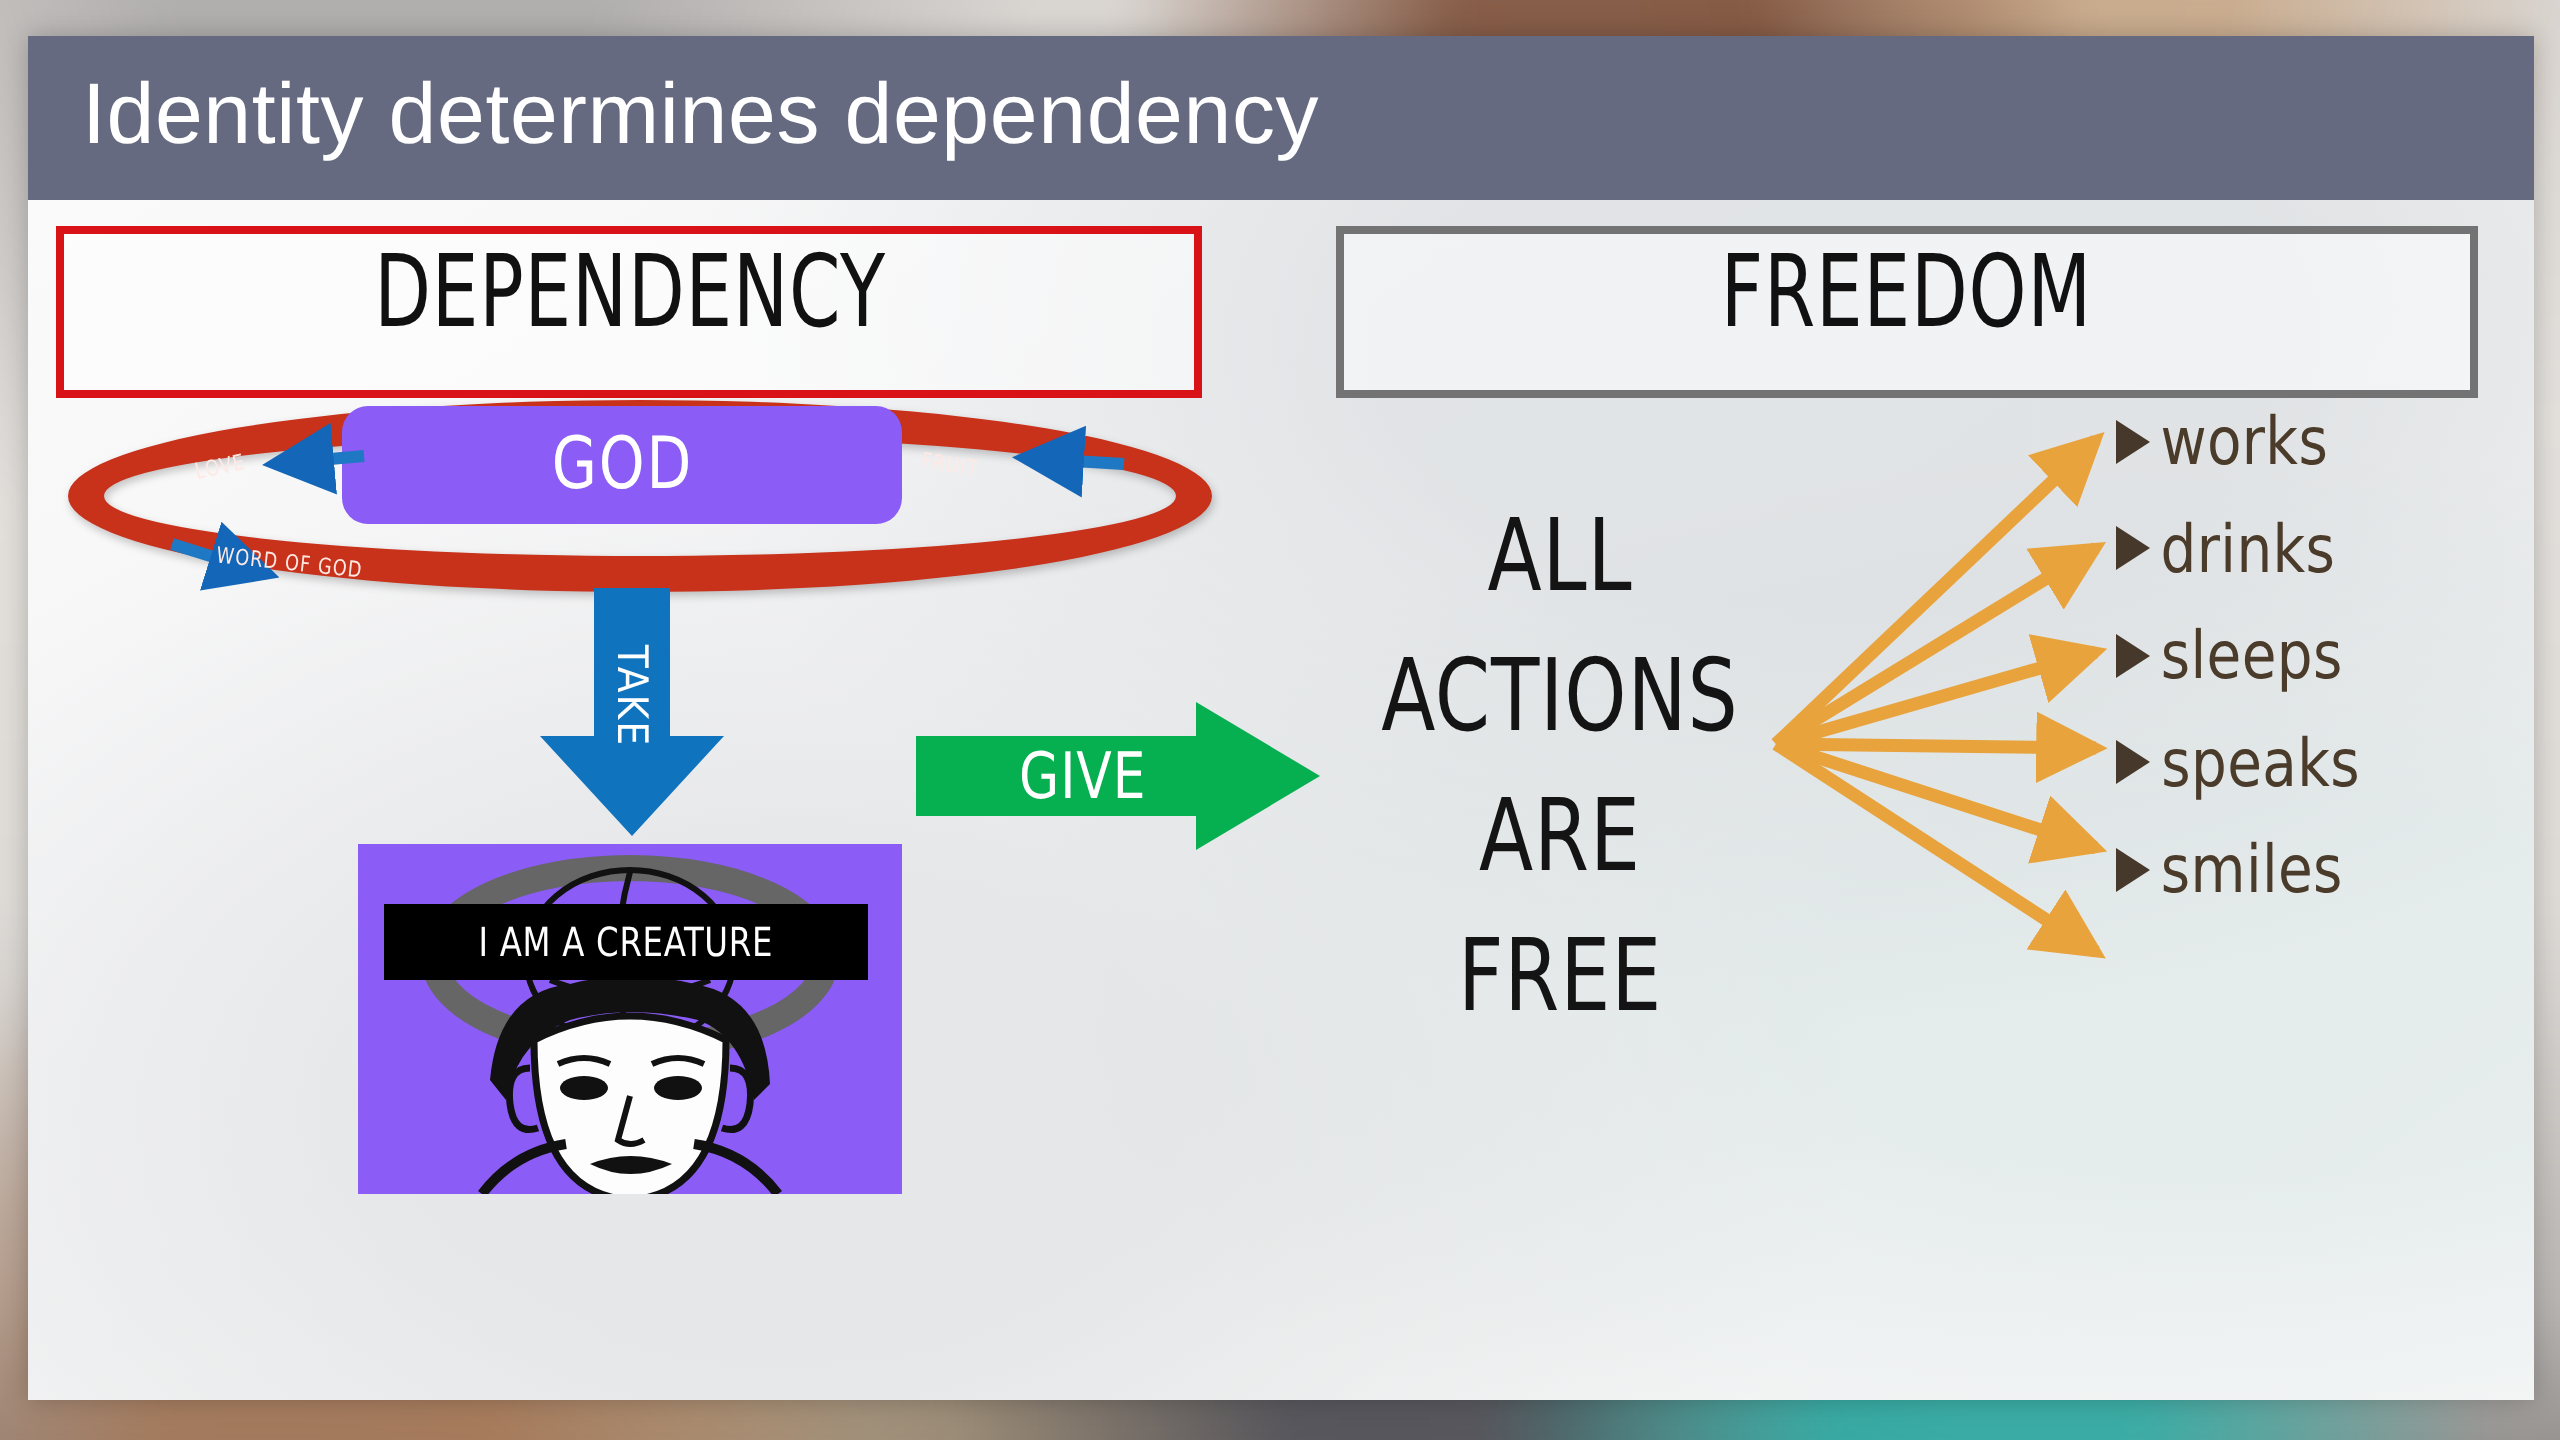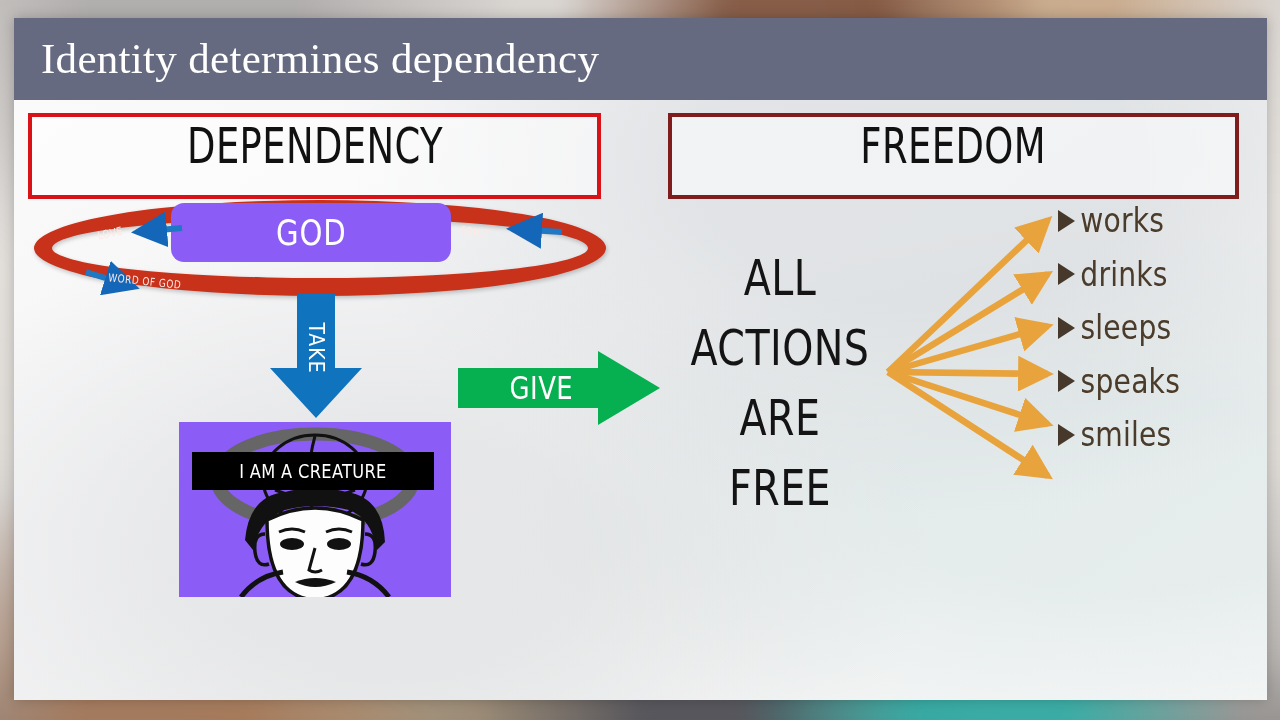--- a/index.html
+++ b/index.html
@@ -38,36 +38,36 @@
       radial-gradient(ellipse at 88% 70%, rgba(206,222,222,.4) 0 14%, rgba(206,222,222,0) 40%);
     pointer-events:none;
   }
   
   .titlebar{
     position:absolute;left:14px;top:18px;width:1253px;height:82px;
     background:#666a80;
   }
   .titlebar h1{
     margin:0;position:absolute;left:27px;top:50%;transform:translateY(-52%);
-    font-family:Liberation Serif, serif;
+    font-family:Liberation Sans, sans-serif;
     font-weight:400;font-size:43px;color:#ffffff;letter-spacing:.3px;
     white-space:nowrap;
   }
   
   .hdrbox{
     position:absolute;display:flex;justify-content:center;
     background:rgba(255,255,255,.55);
   }
   .hdrbox span{
     font-family:"DejaVu Sans Condensed","Liberation Sans",sans-serif;
     font-weight:400;font-size:50px;color:#111;letter-spacing:.5px;
     transform:scaleX(.82);
   }
   #dep-box{left:28px;top:113px;width:565px;height:78px;border:4px solid #d81217;}
-  #free-box{left:668px;top:113px;width:563px;height:78px;border:4px solid #7f1d1d;}
+  #free-box{left:668px;top:113px;width:563px;height:78px;border:4px solid #737373;}
 
   
   #god-group{position:absolute;left:34px;top:200px;width:572px;height:96px;}
   .ring{
     position:absolute;left:0;top:0;width:572px;height:96px;
     border:18px solid #c8311a;border-radius:50%;
     box-sizing:border-box;
     filter:drop-shadow(1px 2px 2px rgba(0,0,0,.22));
   }
   .god-plate{

